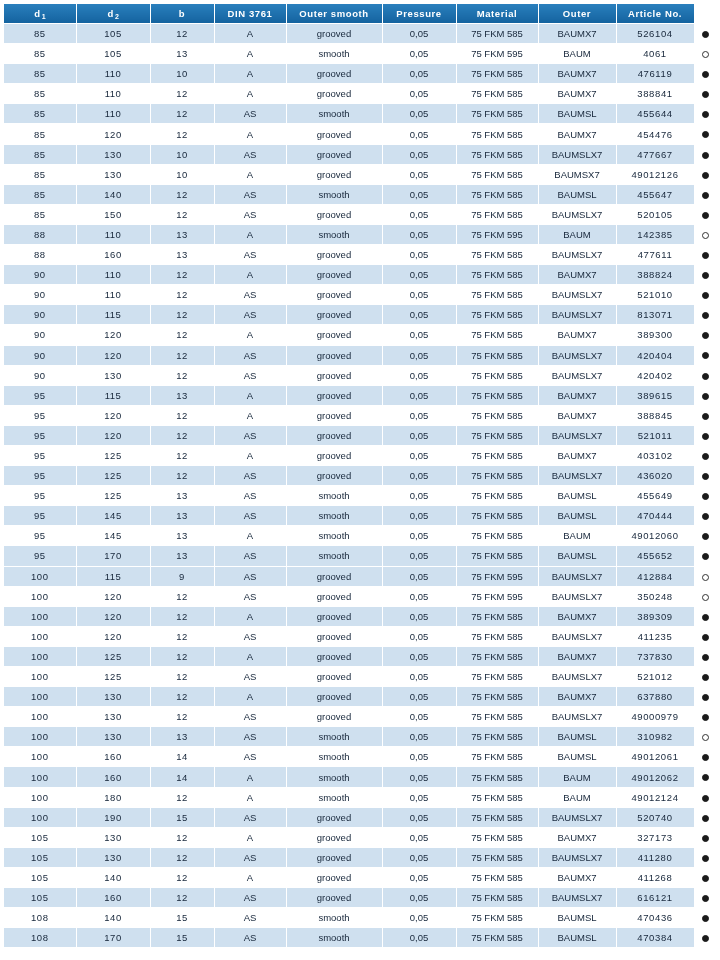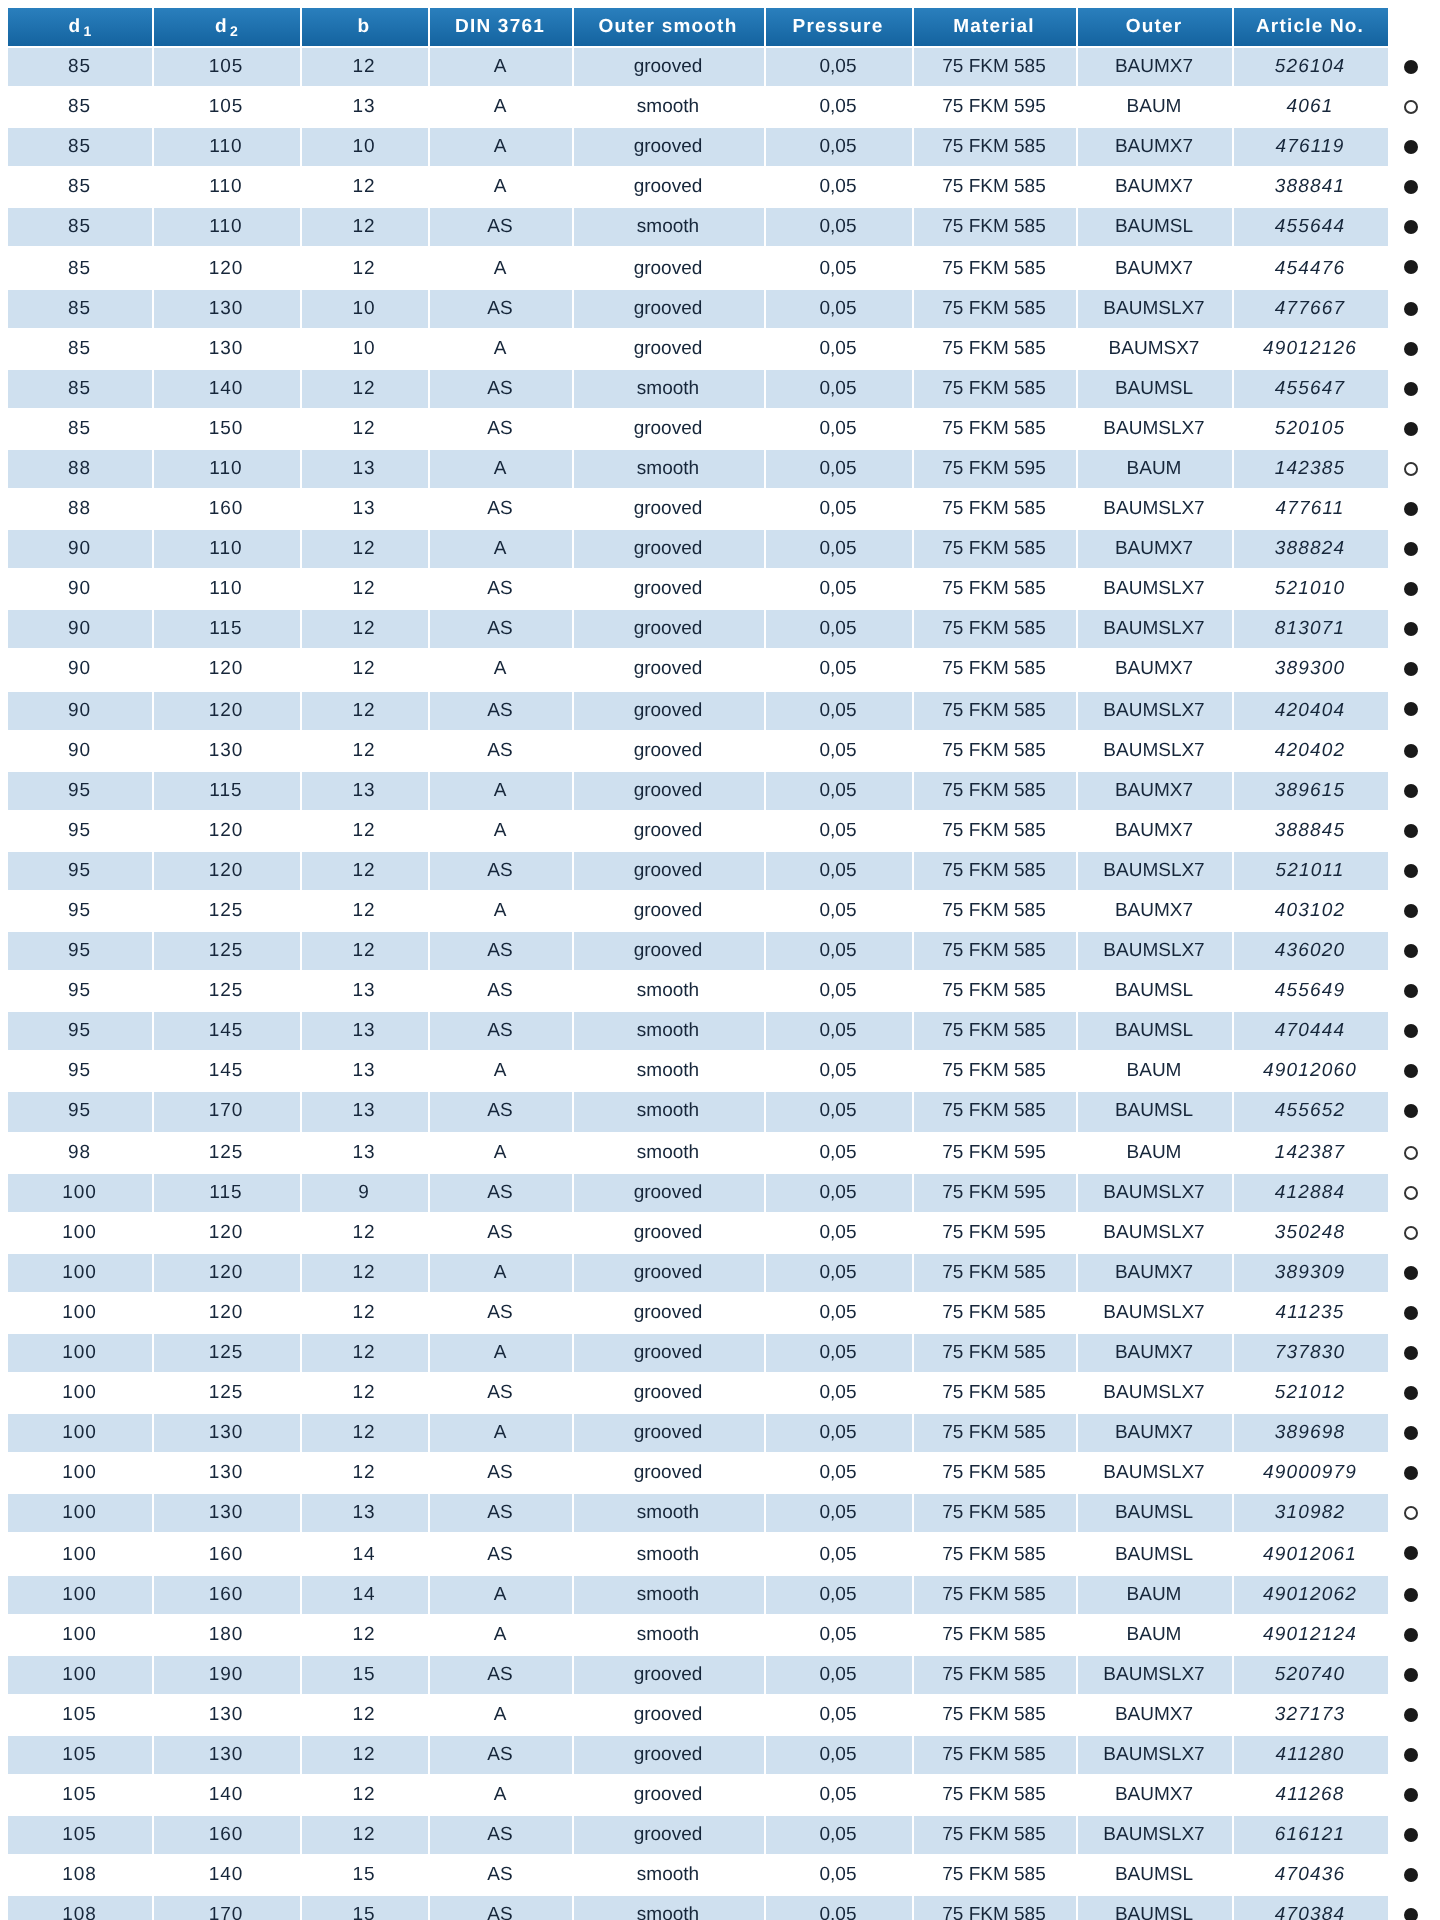--- a/index.html
+++ b/index.html
@@ -89,21 +89,21 @@
     width: 7px;
     height: 7px;
     border-radius: 50%;
     vertical-align: middle;
     box-sizing: border-box;
   }
   .dot.filled { background: #1a1a1a; border: 1px solid #1a1a1a; }
   .dot.hollow { background: #ffffff; border: 1px solid #333333; }
 
   tbody td.num { letter-spacing: 0.5px; }
-  tbody td.art { letter-spacing: 0.6px; font-style: italic; }
+  tbody td.art { letter-spacing: 0.6px; }
 </style>
 </head>
 <body>
 
 <div class="sheet">
   <table class="spec">
     <colgroup>
       <col class="c0">
         <col class="c1">
         <col class="c2">
@@ -447,32 +447,20 @@
           <td class="num">170</td>
           <td class="num">13</td>
           <td>AS</td>
           <td>smooth</td>
           <td>0,05</td>
           <td>75 FKM 585</td>
           <td>BAUMSL</td>
           <td class="art">455652</td>
           <td class="dot-cell"><span class="dot filled"></span></td>
         </tr>
-        <tr class="plain">
-          <td class="num">98</td>
-          <td class="num">125</td>
-          <td class="num">13</td>
-          <td>A</td>
-          <td>smooth</td>
-          <td>0,05</td>
-          <td>75 FKM 595</td>
-          <td>BAUM</td>
-          <td class="art">142387</td>
-          <td class="dot-cell"><span class="dot hollow"></span></td>
-        </tr>
         <tr class="alt">
           <td class="num">100</td>
           <td class="num">115</td>
           <td class="num">9</td>
           <td>AS</td>
           <td>grooved</td>
           <td>0,05</td>
           <td>75 FKM 595</td>
           <td>BAUMSLX7</td>
           <td class="art">412884</td>
@@ -540,21 +528,21 @@
         </tr>
         <tr class="alt">
           <td class="num">100</td>
           <td class="num">130</td>
           <td class="num">12</td>
           <td>A</td>
           <td>grooved</td>
           <td>0,05</td>
           <td>75 FKM 585</td>
           <td>BAUMX7</td>
-          <td class="art">389698</td>
+          <td class="art">637880</td>
           <td class="dot-cell"><span class="dot filled"></span></td>
         </tr>
         <tr class="plain">
           <td class="num">100</td>
           <td class="num">130</td>
           <td class="num">12</td>
           <td>AS</td>
           <td>grooved</td>
           <td>0,05</td>
           <td>75 FKM 585</td>

